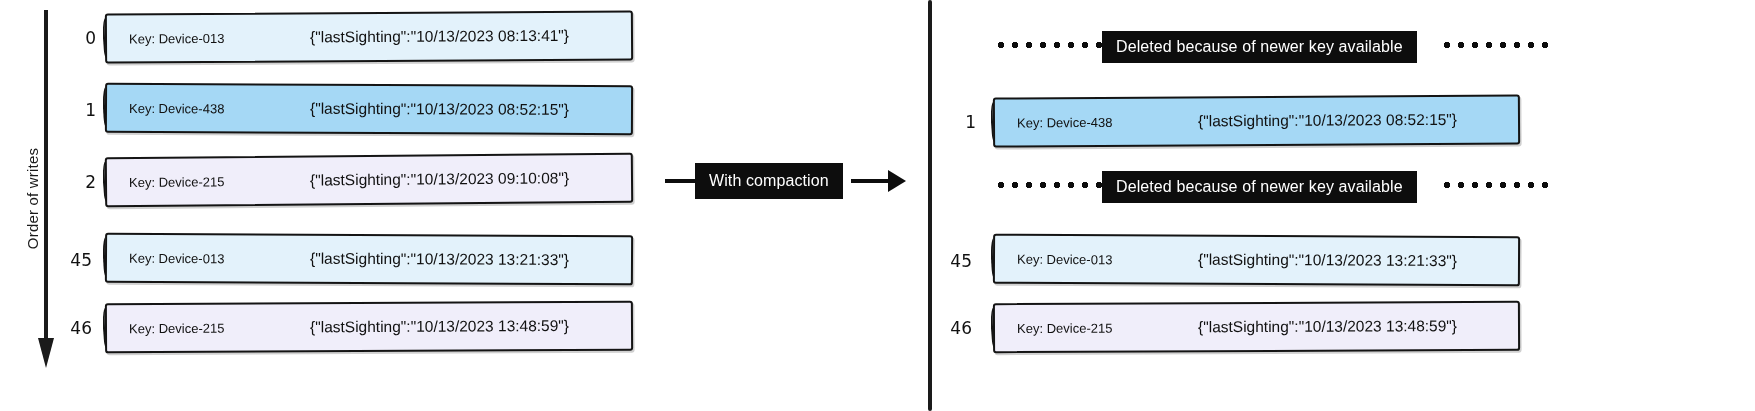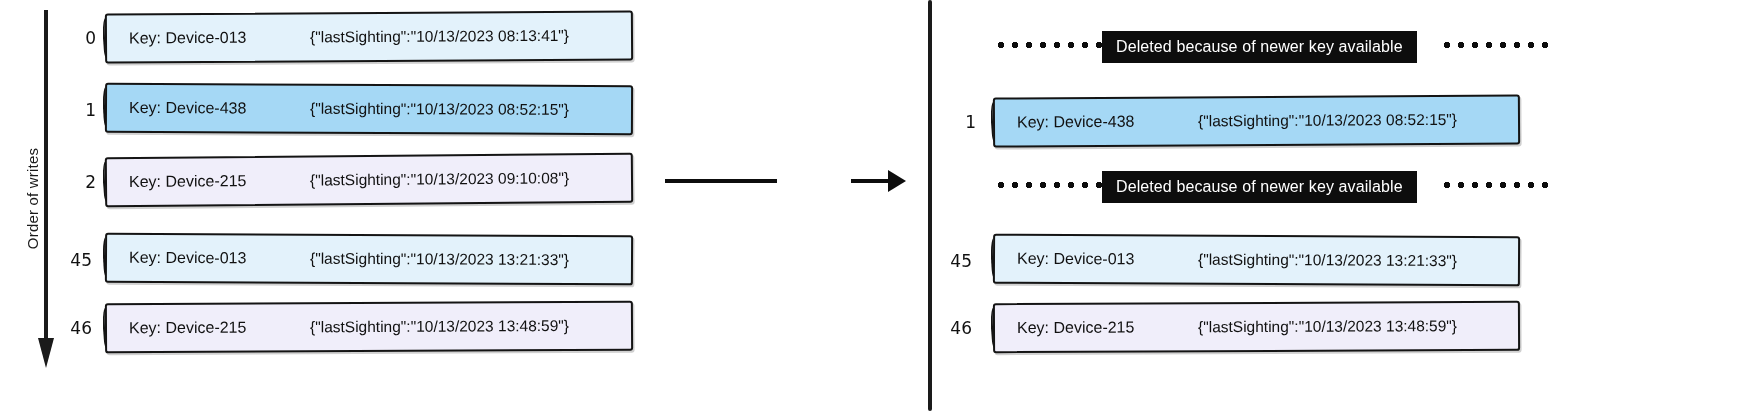--- a/index.html
+++ b/index.html
@@ -68,21 +68,21 @@
     content: "";
     position: absolute;
     left: -4px; top: 2px;
     width: 6px; height: calc(100% - 5px);
     border-left: 2.5px solid #141414;
     border-radius: 40% 0 0 40%;
     transform: rotate(-1.2deg);
   }
   .card-key {
     position: absolute;
-    font-size: 16px;
+    font-size: 13px;
     color: #111;
     white-space: nowrap;
   }
   .card-val {
     position: absolute;
     font-size: 15.5px;
     color: #111;
     white-space: nowrap;
   }
 
@@ -164,20 +164,21 @@
     <div class="card-val" style="left:203px;">{"lastSighting":"10/13/2023 13:21:33"}</div>
   </div>
 
   <div class="row-index" style="left:56px; top:318px;">46</div>
   <div class="card fill-lavender" style="left:105px; top:302px; width:528px; height:50px; transform: rotate(-0.3deg);">
     <div class="card-key" style="left:22px;">Key: Device-215</div>
     <div class="card-val" style="left:203px;">{"lastSighting":"10/13/2023 13:48:59"}</div>
   </div>
 
   <div class="solid-line" style="left:665px; top:179px; width:112px;"></div>
+  <div class="pill" style="left:695px; top:163px; height:36px;">With compaction</div>
   <div class="solid-line" style="left:851px; top:179px; width:42px;"></div>
   <div class="arrow-head-right" style="left:888px; top:170px;"></div>
 
   <div class="dotted-line" style="left:994px; top:42px; width:110px;"></div>
   <div class="pill" style="left:1102px; top:31px; height:32px;">Deleted because of newer key available</div>
   <div class="dotted-line" style="left:1440px; top:42px; width:110px;"></div>
 
   <div class="row-index" style="left:940px; top:112px;">1</div>
   <div class="card fill-blue" style="left:993px; top:96px; width:527px; height:50px; transform: rotate(-0.35deg);">
     <div class="card-key" style="left:22px;">Key: Device-438</div>

